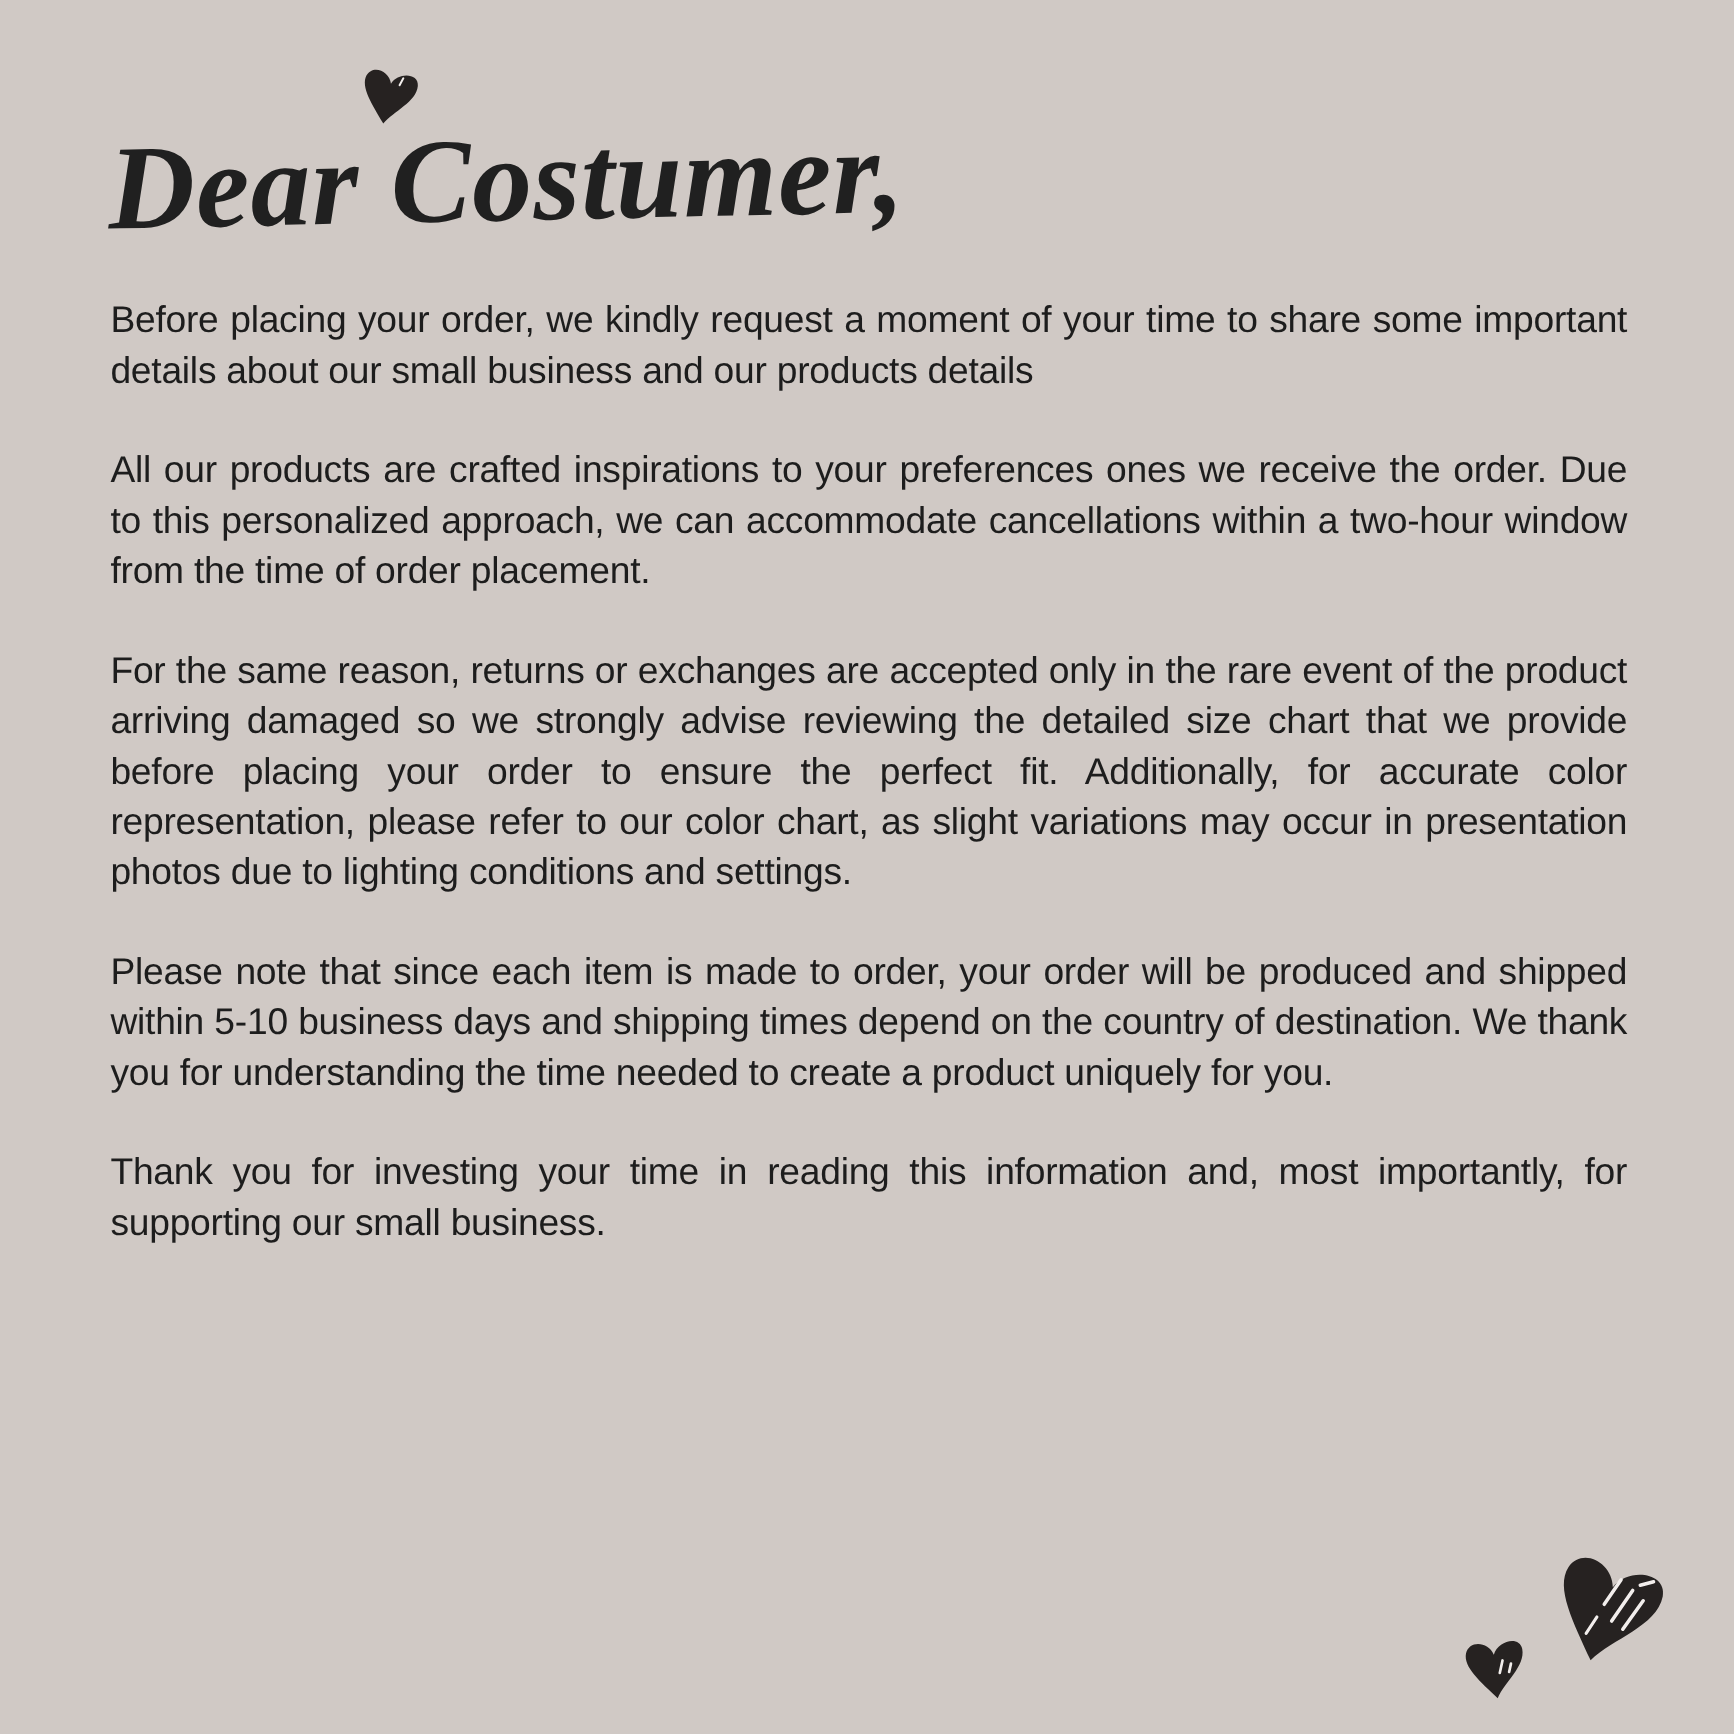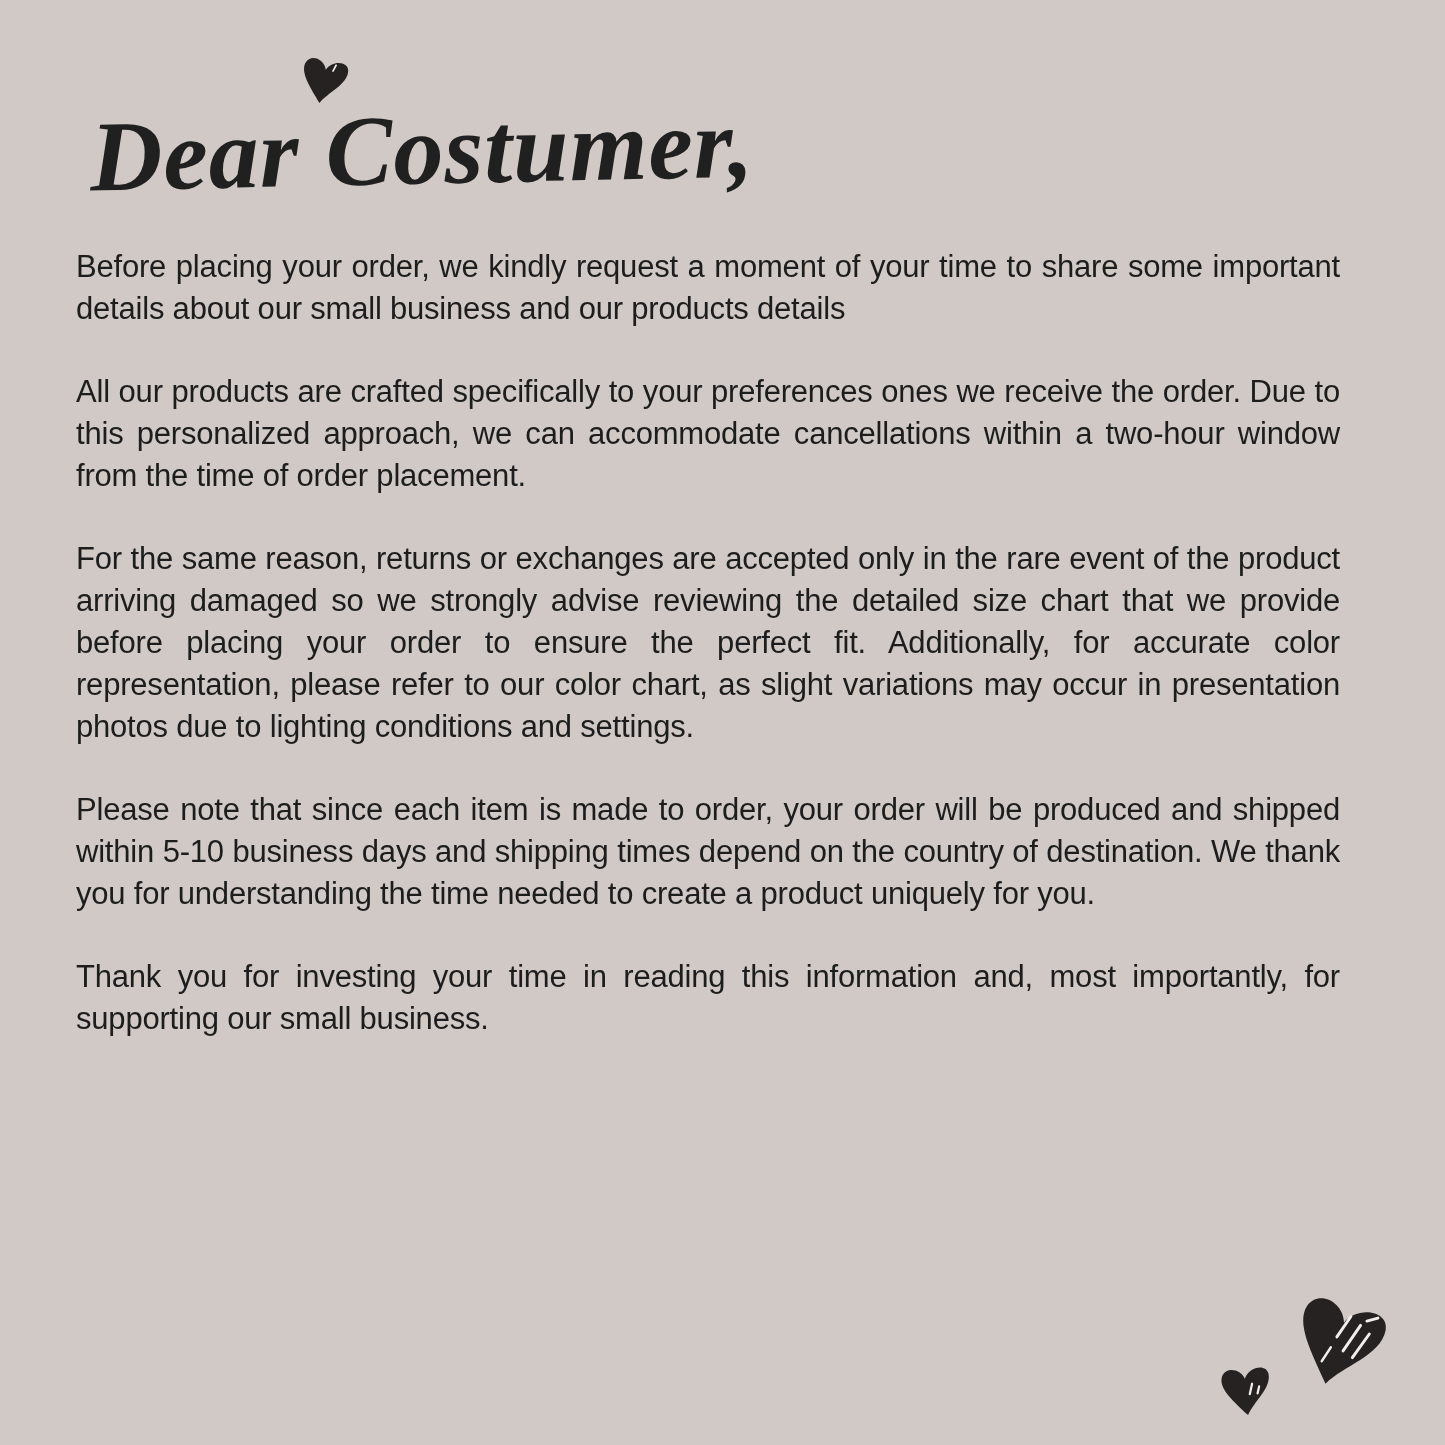--- a/index.html
+++ b/index.html
@@ -38,21 +38,21 @@
     transform:rotate(-1.2deg);
     white-space:nowrap;
   }
   .title-heart{
     position:absolute;
     left:298px;top:50px;
     width:52px;height:60px;
   }
   .body-text{
     position:absolute;
-    left:76px;top:246px;
+    left:92px;top:246px;
     width:1264px;
   }
   .letter-paragraph{
     margin:0 0 41px 0;
     font-size:31px;
     line-height:42px;
     letter-spacing:-0.2px;
     text-align:justify;
     color:var(--text);
   }
@@ -74,21 +74,21 @@
       <path d="M68 18 L64 30" stroke="#f2eeec" stroke-width="3.2" stroke-linecap="round" fill="none"></path>
     </g>
   </svg>
 
   <div class="title-wrap">
     <h1 class="page-title">Dear Costumer,</h1>
   </div>
 
   <div class="body-text">
     <p class="letter-paragraph">Before placing your order, we kindly request a moment of your time to share some important details about our small business and our products details</p>
-    <p class="letter-paragraph">All our products are crafted specifically to your preferences ones we receive the order. Due to this personalized approach, we can accommodate cancellations within a two-hour window from the time of order placement.</p>
+    <p class="letter-paragraph">All our products are crafted inspirations to your preferences ones we receive the order. Due to this personalized approach, we can accommodate cancellations within a two-hour window from the time of order placement.</p>
     <p class="letter-paragraph">For the same reason, returns or exchanges are accepted only in the rare event of the product arriving damaged so we strongly advise reviewing the detailed size chart that we provide before placing your order to ensure the perfect fit. Additionally, for accurate color representation, please refer to our color chart, as slight variations may occur in presentation photos due to lighting conditions and settings.</p>
     <p class="letter-paragraph">Please note that since each item is made to order, your order will be produced and shipped within 5-10 business days and shipping times depend on the country of destination. We thank you for understanding the time needed to create a product uniquely for you.</p>
     <p class="letter-paragraph">Thank you for investing your time in reading this information and, most importantly, for supporting our small business.</p>
   </div>
 
   <svg class="hearts-footer" viewBox="0 0 185 145" aria-hidden="true">
 
     <g transform="translate(8,74) rotate(-6 28 28) scale(0.56)">
       <path d="M50 30 C44 10, 16 4, 9 24 C3 44, 26 68, 49 95 C62 72, 95 52, 93 26 C91 5, 58 10, 50 30 Z" fill="#262221"></path>
       <path d="M62 40 L56 58" stroke="#f2eeec" stroke-width="4" stroke-linecap="round" fill="none"></path>

